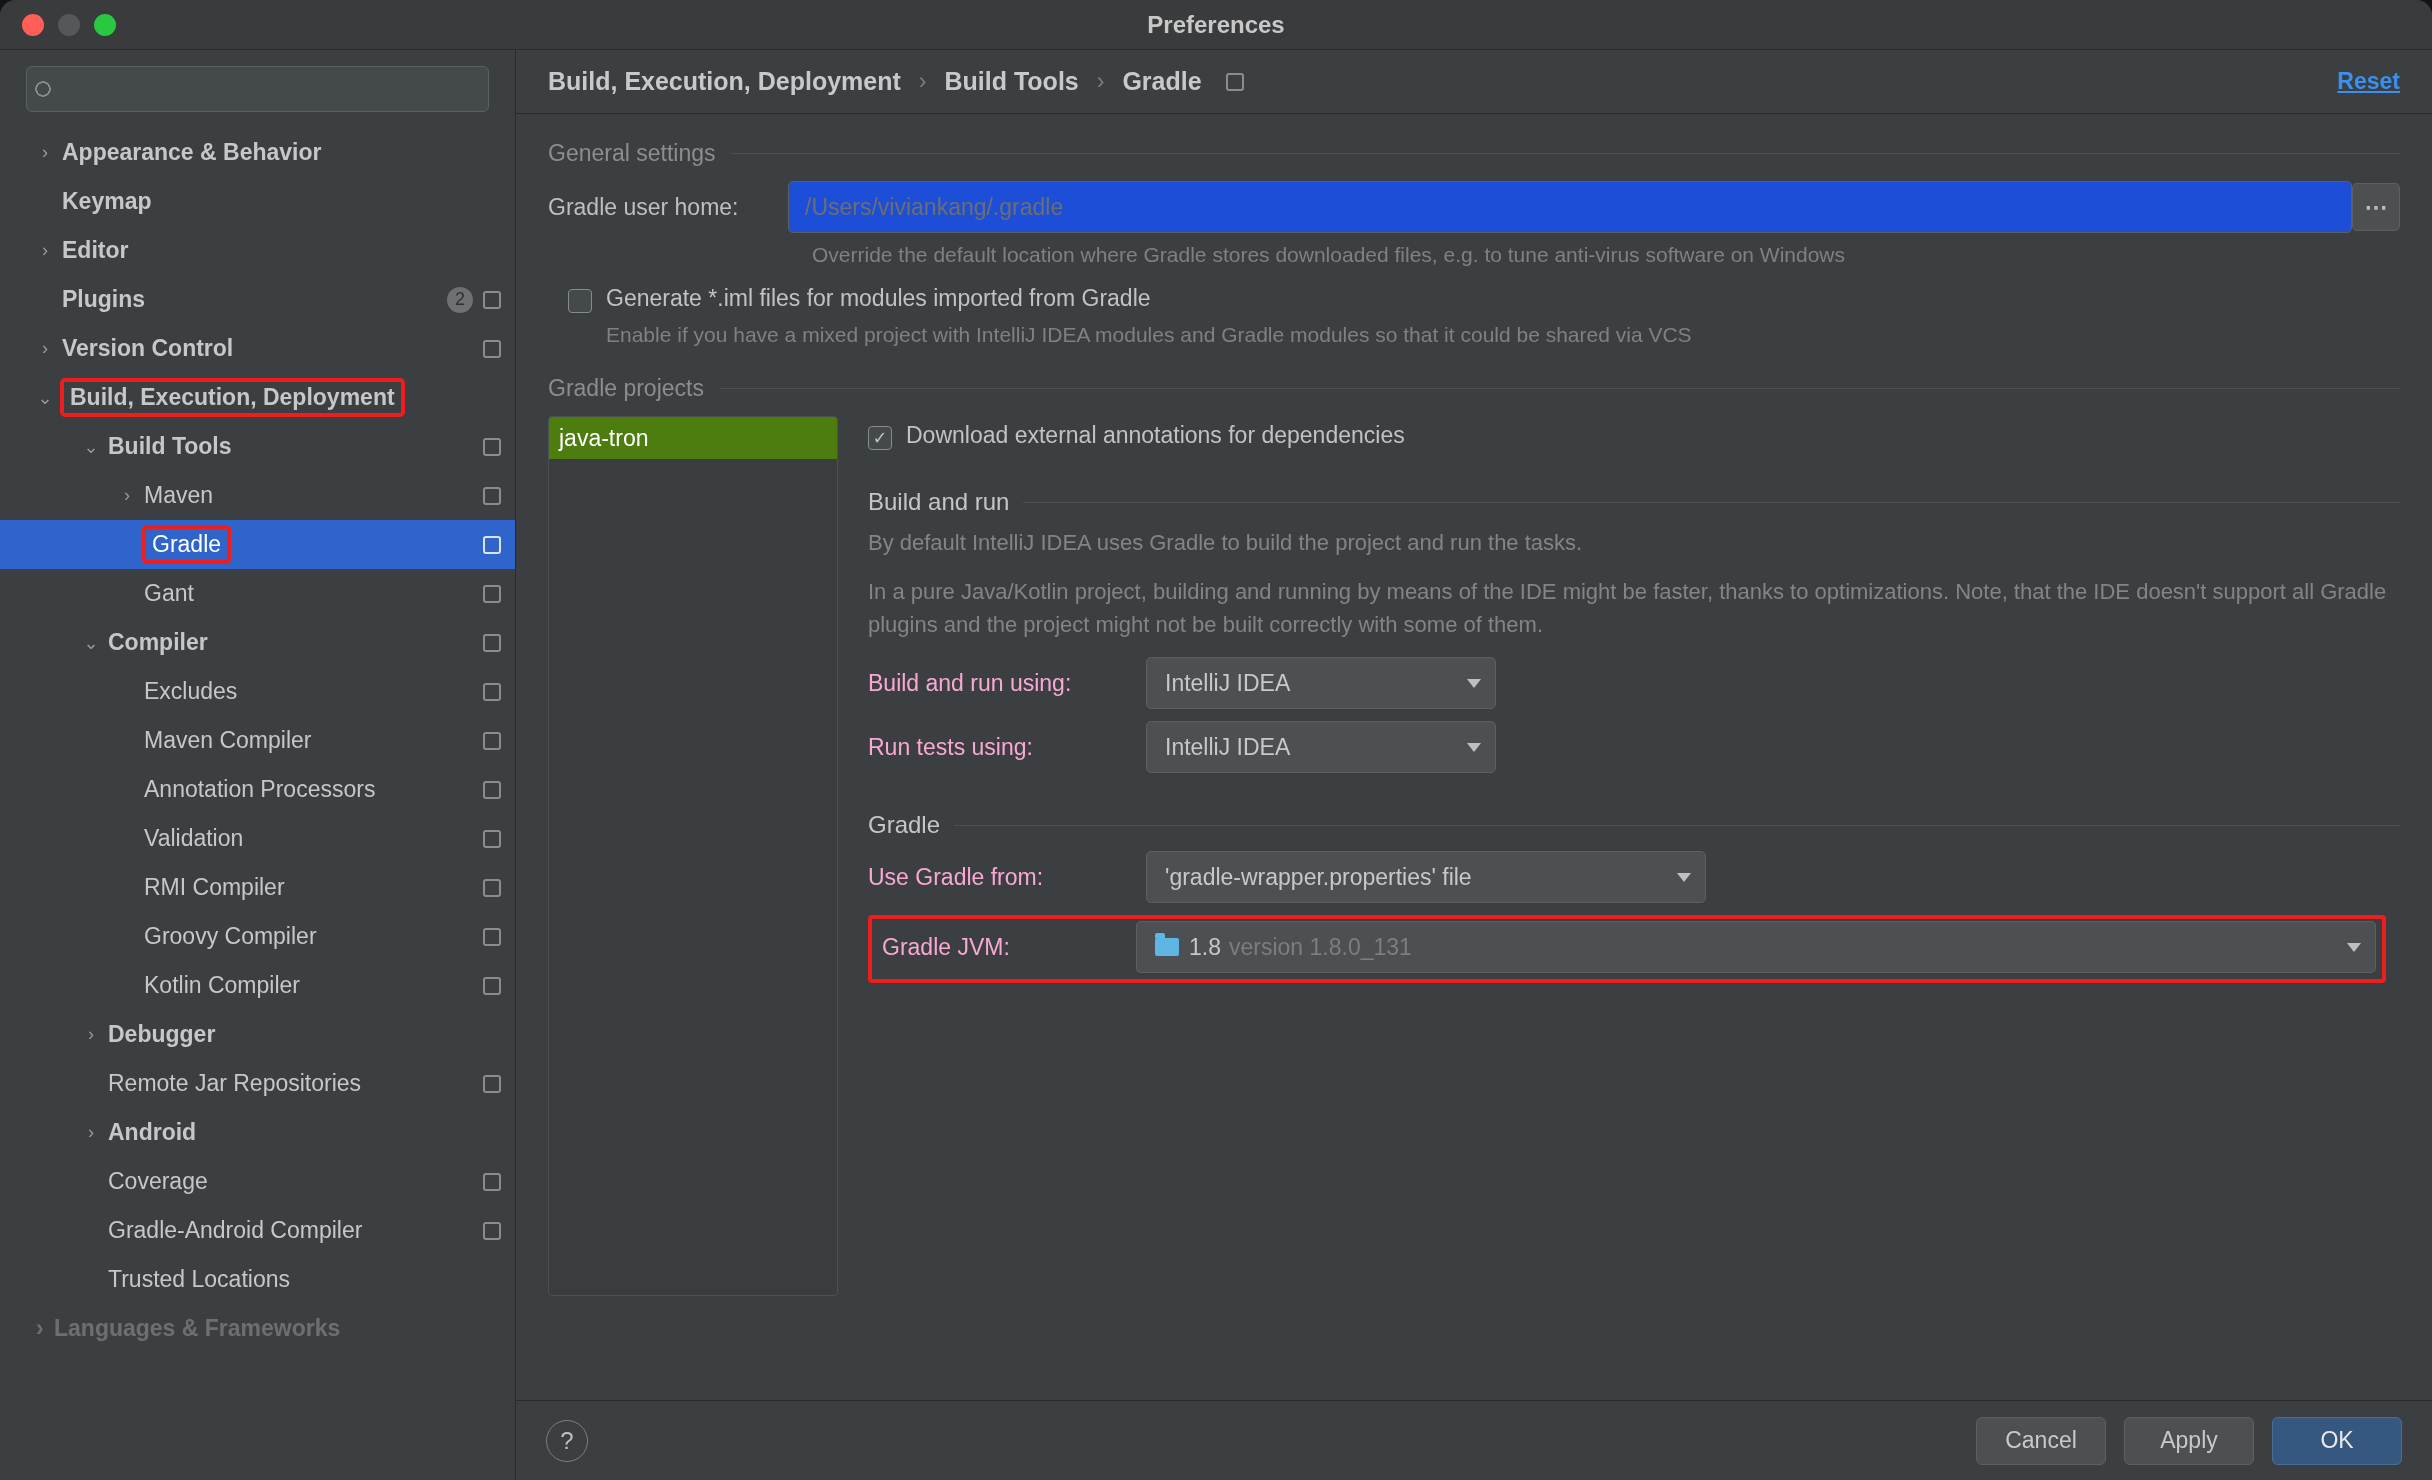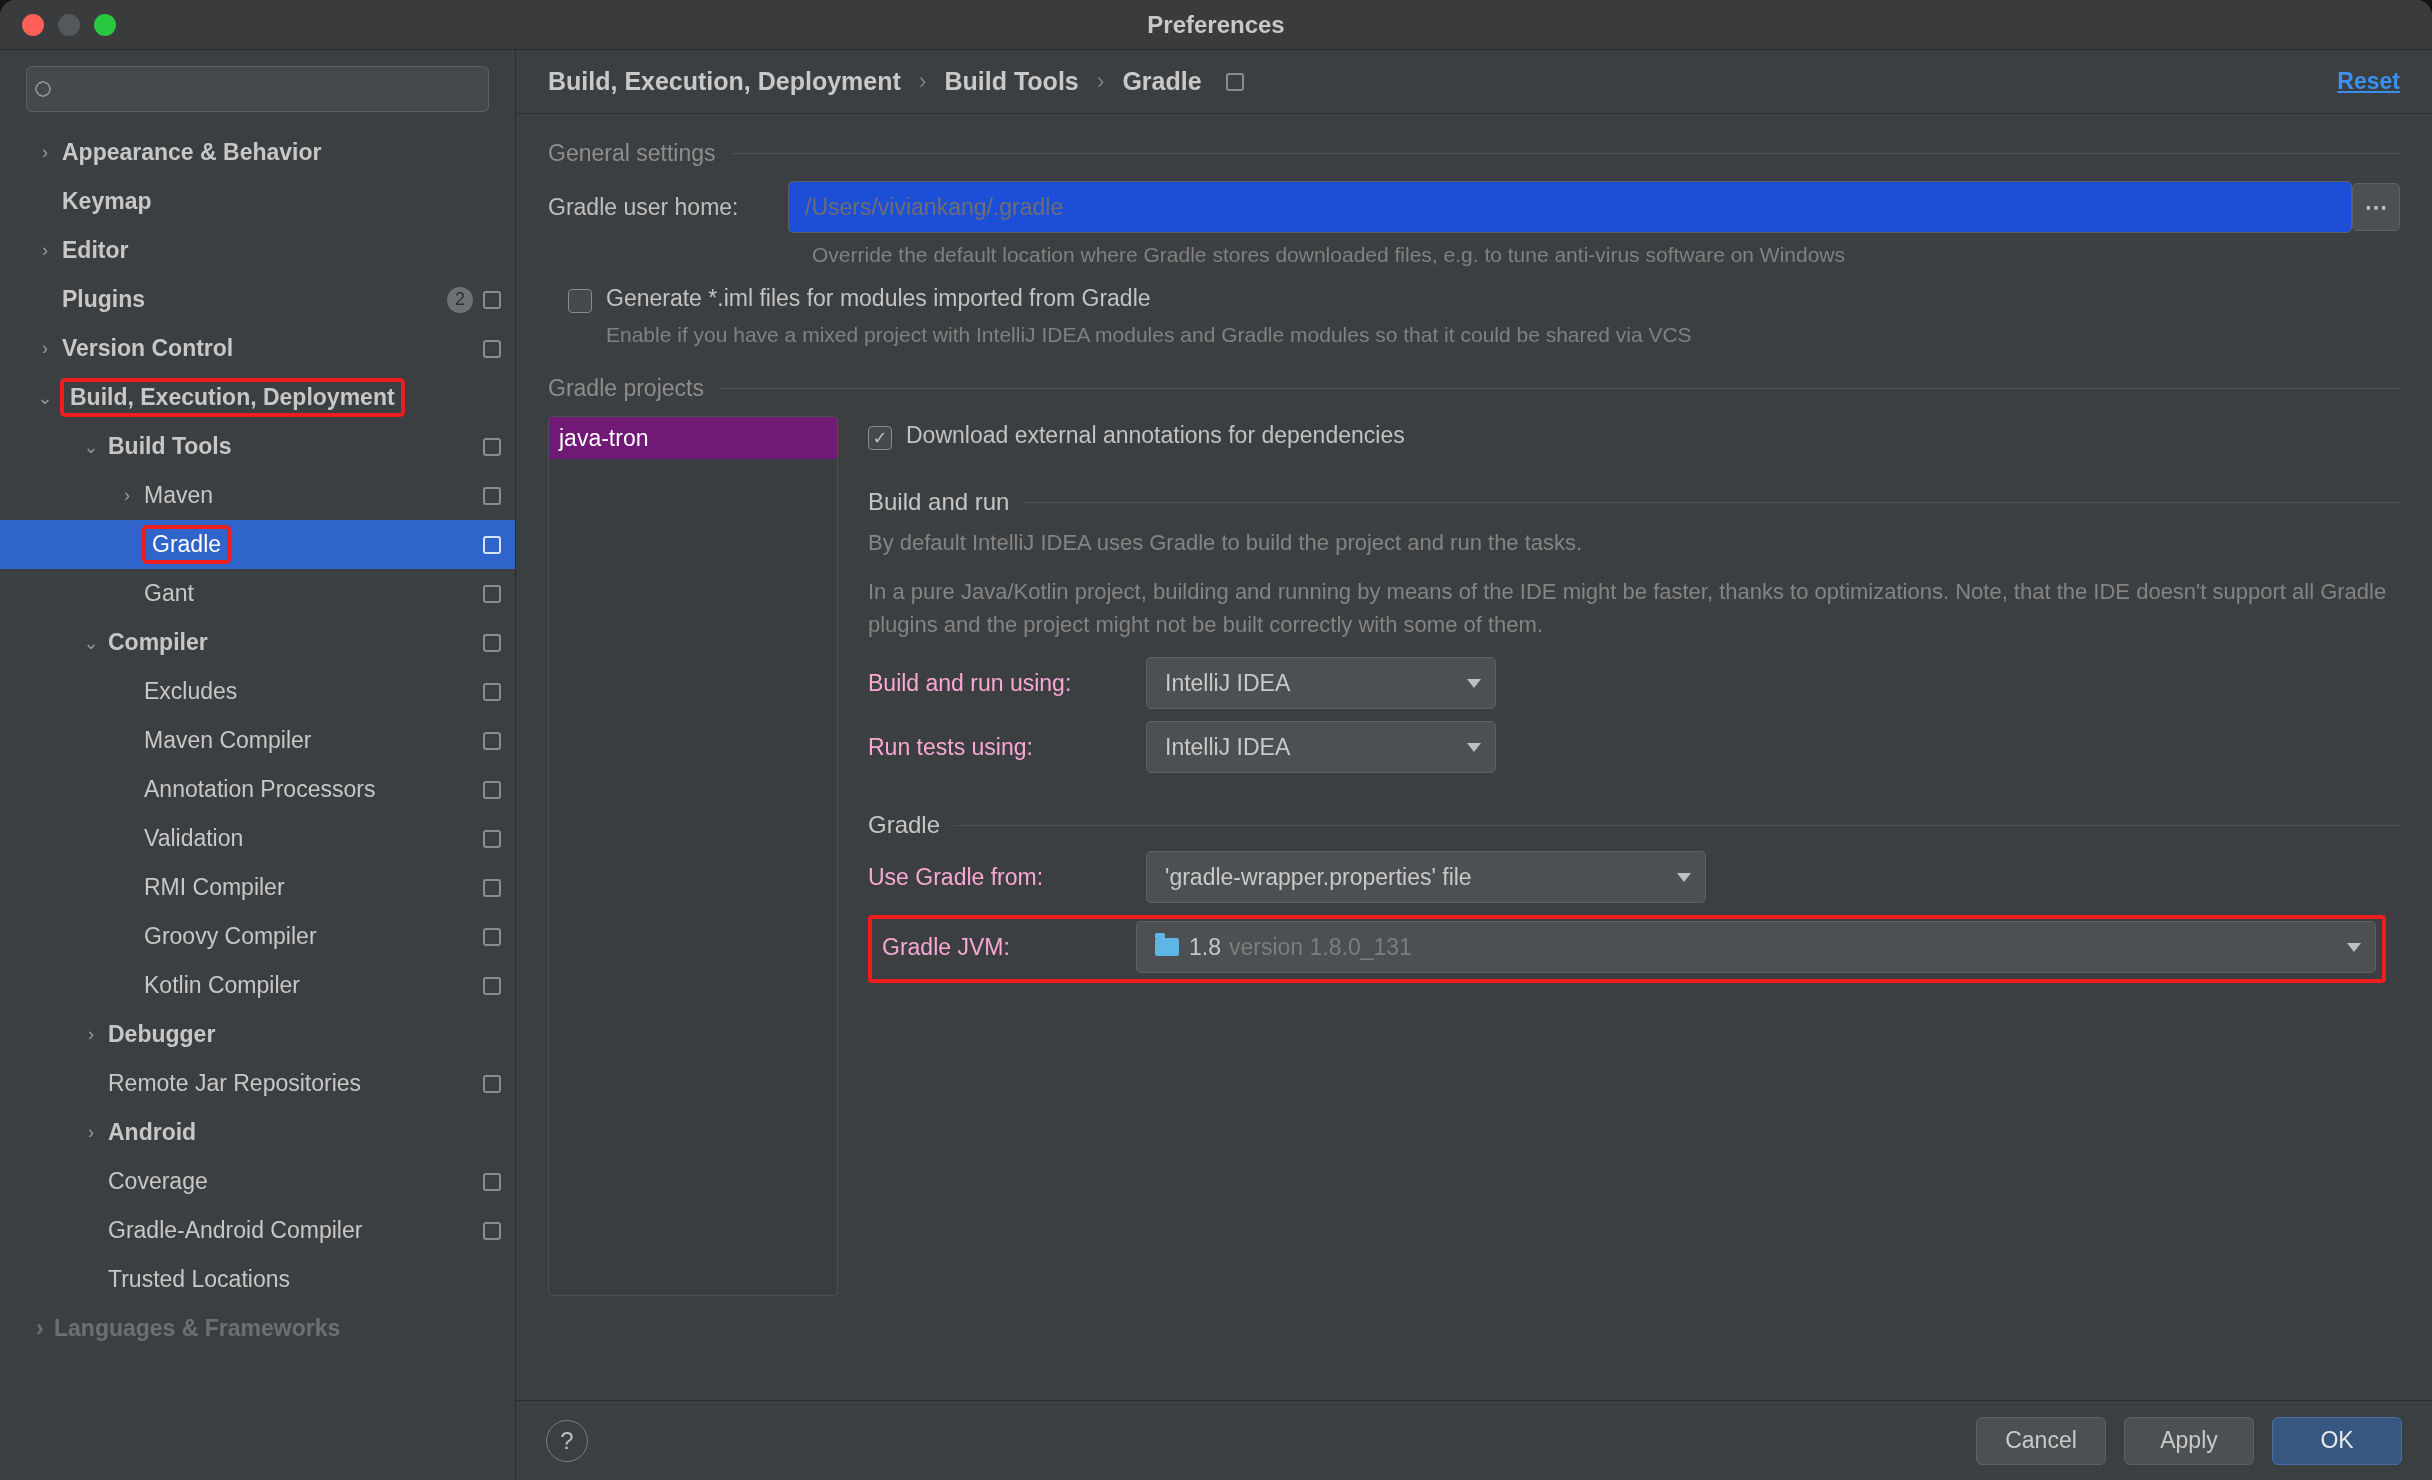--- a/index.html
+++ b/index.html
@@ -206,21 +206,21 @@
   .proj-list {
     width: 290px;
     height: 880px;
     border: 1px solid #4d5052;
     border-radius: 4px;
     background: #3a3d3f;
     overflow:hidden;
   }
   .proj-item {
     height: 42px;
-    background: #701a75;
+    background: #4d7c0f;
     color: #fff;
     display:flex;align-items:center;
     padding-left: 10px;
   }
   .proj-details { flex:1; }
   .subhead { color:#c6c6c6; font-size:24px; margin: 38px 0 10px; display:flex; align-items:center; gap:14px;}
   .subhead::after{content:"";flex:1;height:1px;background:#4d5052;}
   .para { color:#848484; font-size:22px; line-height:1.5; margin:8px 0 16px; max-width: 1520px;}
   .form-row { display:flex; align-items:center; gap:22px; margin:12px 0;}
   .form-lbl { width:256px; color:#f9a8d4;}

